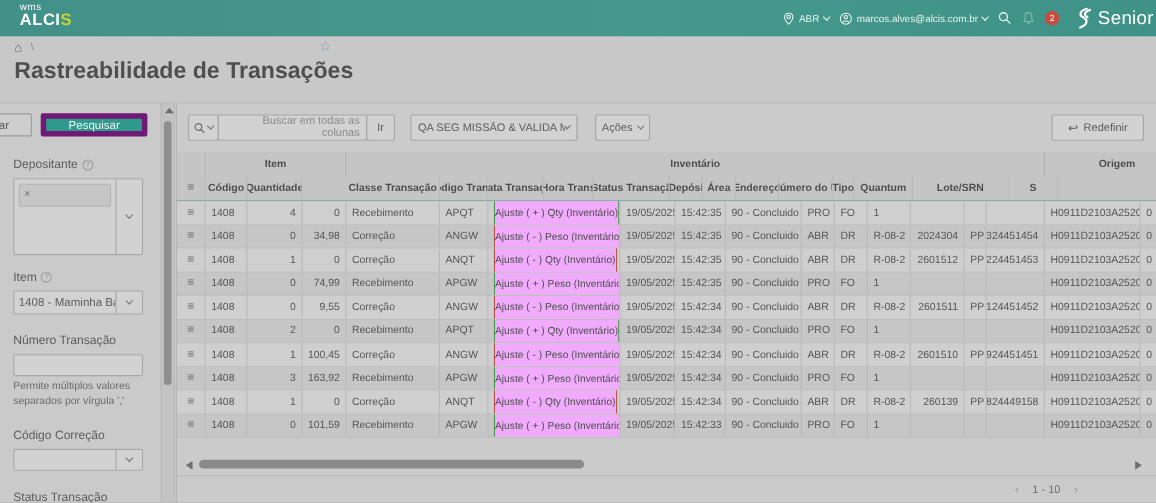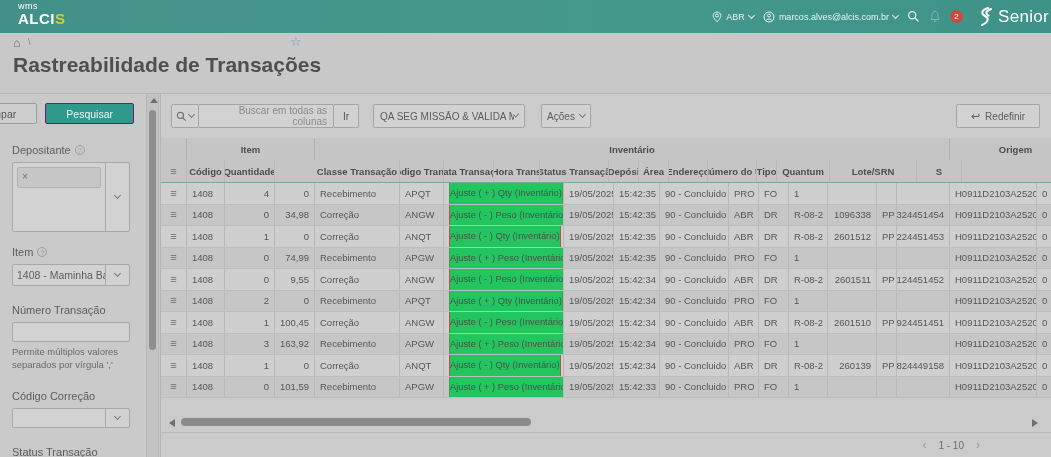--- a/index.html
+++ b/index.html
@@ -35,21 +35,21 @@
   .pagetitle{position:absolute;left:13px;top:53px;font-size:21px;font-weight:600;color:#4f4f4f;}
   .hdr-divider{position:absolute;left:0;top:93px;width:1051px;height:1px;background:#b5b5b5;}
 
   
   .sidebar{position:absolute;left:0;top:94px;width:146px;height:363px;background:#cacaca;
            font-size:11px;color:#5d5d5d;}
   .sb-buttons{position:absolute;left:0;top:9px;width:134px;display:flex;justify-content:flex-end;gap:8px;}
   .btn{height:21px;font-size:10.5px;display:flex;align-items:center;justify-content:center;
        border-radius:2px;cursor:pointer;padding:0 20px;}
   .btn.ghost{background:#cecece;border:1px solid #9c9c9c;color:#555;}
-  .btn.primary{background:#2f998c;border:1px solid #701a75;color:#eef6f4;}
+  .btn.primary{background:#2f998c;border:5px solid #701a75;color:#eef6f4;}
   .sb-label{display:flex;align-items:center;gap:4px;margin:0 0 6px 12px;color:#5d5d5d;}
   .help{width:10px;height:10px;border-radius:50%;border:1px solid #9d9d9d;color:#9d9d9d;
         font-size:7px;display:inline-flex;align-items:center;justify-content:center;}
   .field{margin-left:12px;width:118px;background:#d2d2d2;border:1px solid #a8a8a8;
          border-radius:2px;display:flex;}
   .field .fbody{flex:1;padding:4px;min-height:18px;font-size:10.5px;color:#5e5e5e;}
   .field .fchev{width:24px;border-left:1px solid #a8a8a8;display:flex;align-items:center;justify-content:center;}
   .tag{background:#c6c6c6;border:1px solid #b2b2b2;border-radius:2px;padding:3px 4px;
        display:flex;gap:3px;font-size:10px;line-height:1.25;color:#5e5e5e;}
   .tag .x{color:#6f6f6f;font-size:10px;align-self:center;cursor:pointer;}
@@ -88,21 +88,21 @@
   .g-cell{flex:none;display:flex;align-items:center;padding:0 5px;overflow:hidden;
           white-space:nowrap;border-right:1px solid #b9b9b9;font-size:9.5px;color:#555;}
   .g-row.group .g-cell{justify-content:center;font-weight:600;color:#4d4d4d;border-right:1px solid #b3b3b3;}
   .g-row.heads .g-cell{justify-content:center;font-weight:600;color:#4d4d4d;}
   .g-row.data{border-bottom:1px solid #bdbdbd;}
   .g-row.data.odd{background:#cfcfcf;}
   .g-row.data.even{background:#c6c6c6;}
   .g-cell.al-right{justify-content:flex-end;}
   .g-cell.al-center{justify-content:center;}
   .menu-ic{font-size:11px;color:#6a6a6a;cursor:pointer;line-height:1;}
-  .desc-box{flex:1;border:1px solid;background:#22c55e;border-radius:1px;height:28px;
+  .desc-box{flex:1;border:1px solid;background:#f0abfc;border-radius:1px;height:28px;
             display:flex;align-items:center;justify-content:center;font-size:9.3px;color:#4f4f4f;}
   .desc-box.pos{border-color:#4a9b52;}
   .desc-box.neg{border-color:#b8524c;}
 
   
   .hscroll{position:absolute;left:0;top:322px;width:891px;height:14px;}
   .hscroll .left{position:absolute;left:8px;top:3px;width:0;height:0;
                  border-top:4.5px solid transparent;border-bottom:4.5px solid transparent;
                  border-right:6px solid #6e6e6e;}
   .hscroll .right{position:absolute;right:14px;top:3px;width:0;height:0;
@@ -321,21 +321,21 @@
               <div class="g-cell" style="width: 44px;">ANGW</div>
               <div class="g-cell" style="width: 120px;">
                 <div class="desc-box neg">Ajuste ( - ) Peso (Inventário)</div>
               </div>
               <div class="g-cell" style="width: 50px;">19/05/2025</div>
               <div class="g-cell" style="width: 46px;">15:42:35</div>
               <div class="g-cell" style="width: 69px;">90 - Concluido</div>
               <div class="g-cell" style="width: 30px;">ABR</div>
               <div class="g-cell" style="width: 30px;">DR</div>
               <div class="g-cell" style="width: 39px;">R-08-2</div>
-              <div class="g-cell al-right" style="width: 49px;">1096338</div>
+              <div class="g-cell al-right" style="width: 49px;">2024304</div>
               <div class="g-cell" style="width: 20px;">PP</div>
               <div class="g-cell al-right" style="width: 53px;">324451454</div>
               <div class="g-cell" style="width: 87px;">H0911D2103A2520</div>
               <div class="g-cell" style="width: 45px;">0</div>
             </div>
             <div class="g-row data odd">
               <div class="g-cell al-center" style="width: 26px;">
                 <span class="menu-ic">≡</span>
               </div>
               <div class="g-cell" style="width: 38px;">1408</div>

